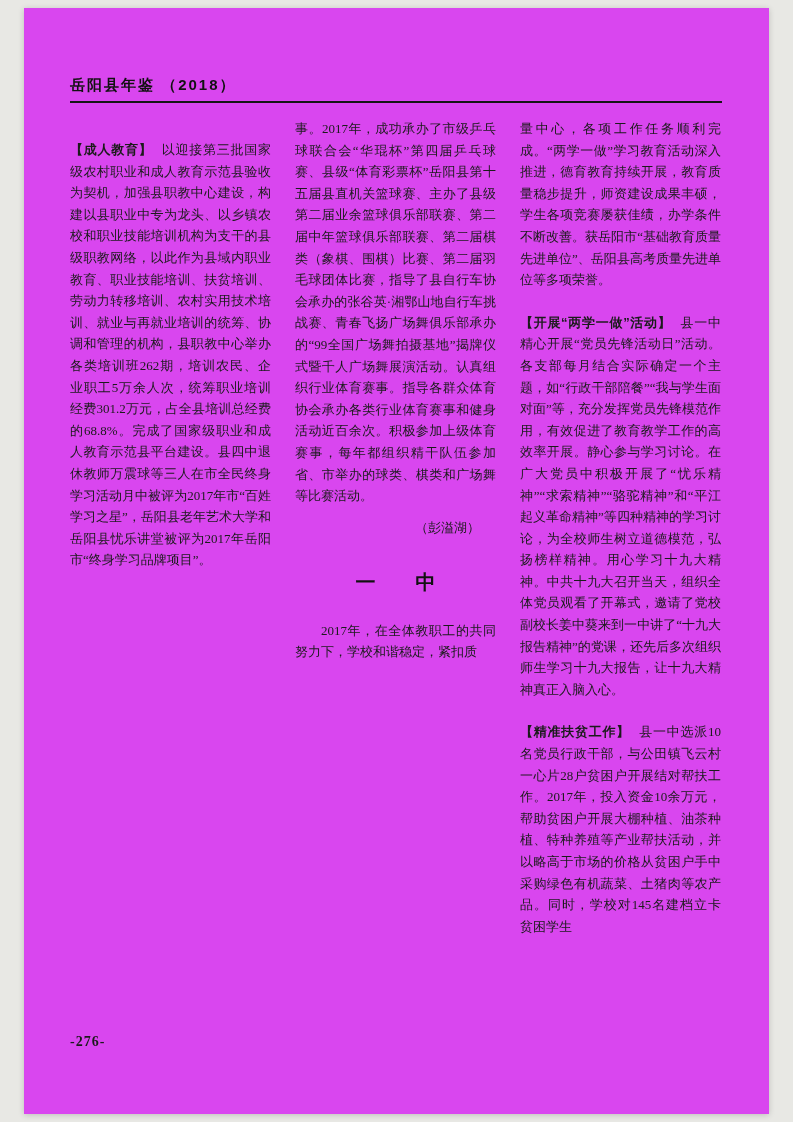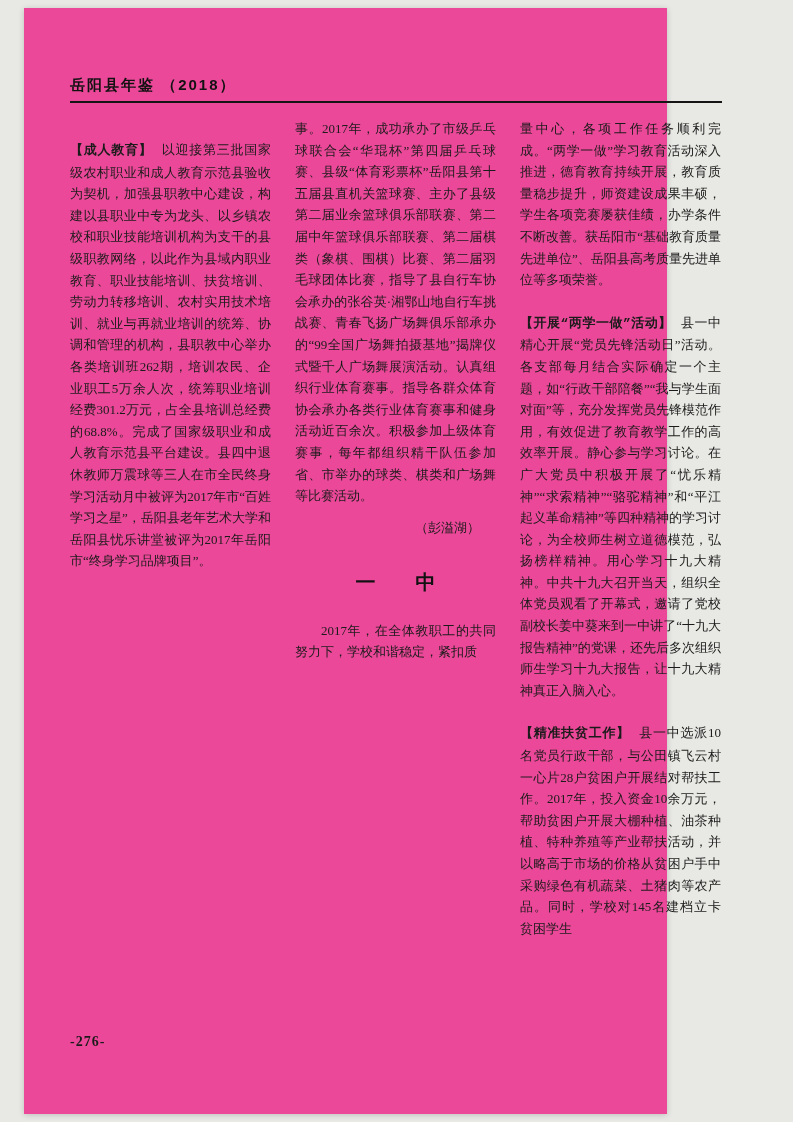--- a/index.html
+++ b/index.html
@@ -6,22 +6,22 @@
   html, body { width: 793px; height: 1122px; }
   body {
     background: #e8e8e4;
     font-family: "Liberation Serif", "DejaVu Serif", serif;
     position: relative;
     overflow: hidden;
   }
   .page {
     position: absolute;
     left: 24px; top: 8px;
-    width: 643px; height: 1106px;
-    background: #ec4899;
+    width: 745px; height: 1106px;
+    background: #d946ef;
     box-shadow: 0 1px 6px rgba(0,0,0,0.18);
   }
   .header-title {
     position: absolute;
     top: 68px; left: 46px;
     font-family: "Liberation Sans", "DejaVu Sans", sans-serif;
     font-weight: bold;
     font-size: 15px;
     letter-spacing: 2px;
     color: #111;
@@ -44,21 +44,21 @@
     width: 201px;
     flex: 0 0 auto;
     font-size: 13px;
     line-height: 21.6px;
     color: #1b1b1b;
   }
   .para { text-align: justify; text-justify: inter-ideograph; }
   .para.indent { text-indent: 2em; }
   .block-gap { margin-top: 21px; }
   .entry-title {
-    font-family: Liberation Mono, monospace;
+    font-family: Liberation Sans, sans-serif;
     font-weight: bold;
     margin-right: 0.7em;
   }
   .attribution {
     text-align: right;
     padding-right: 16px;
     margin-top: 10px;
   }
   .section-heading {
     text-align: center;

